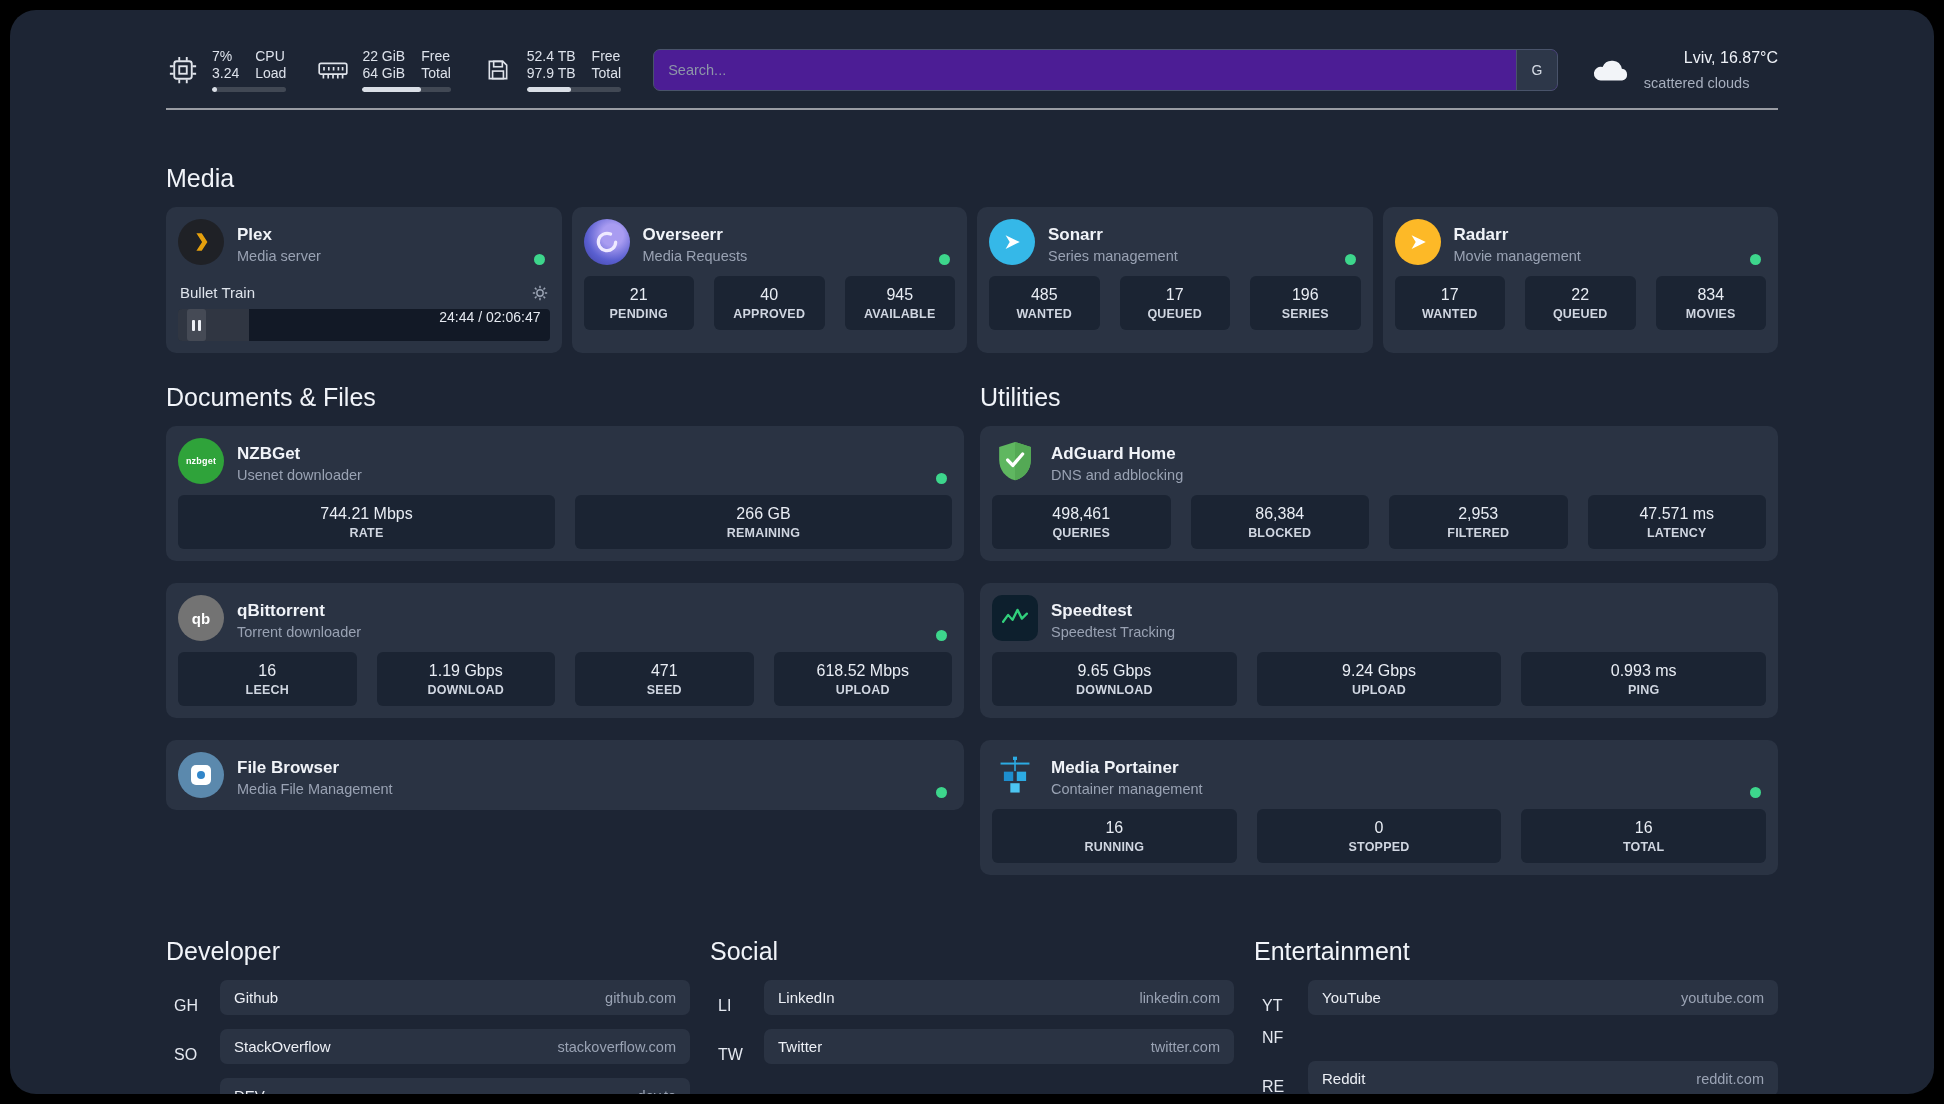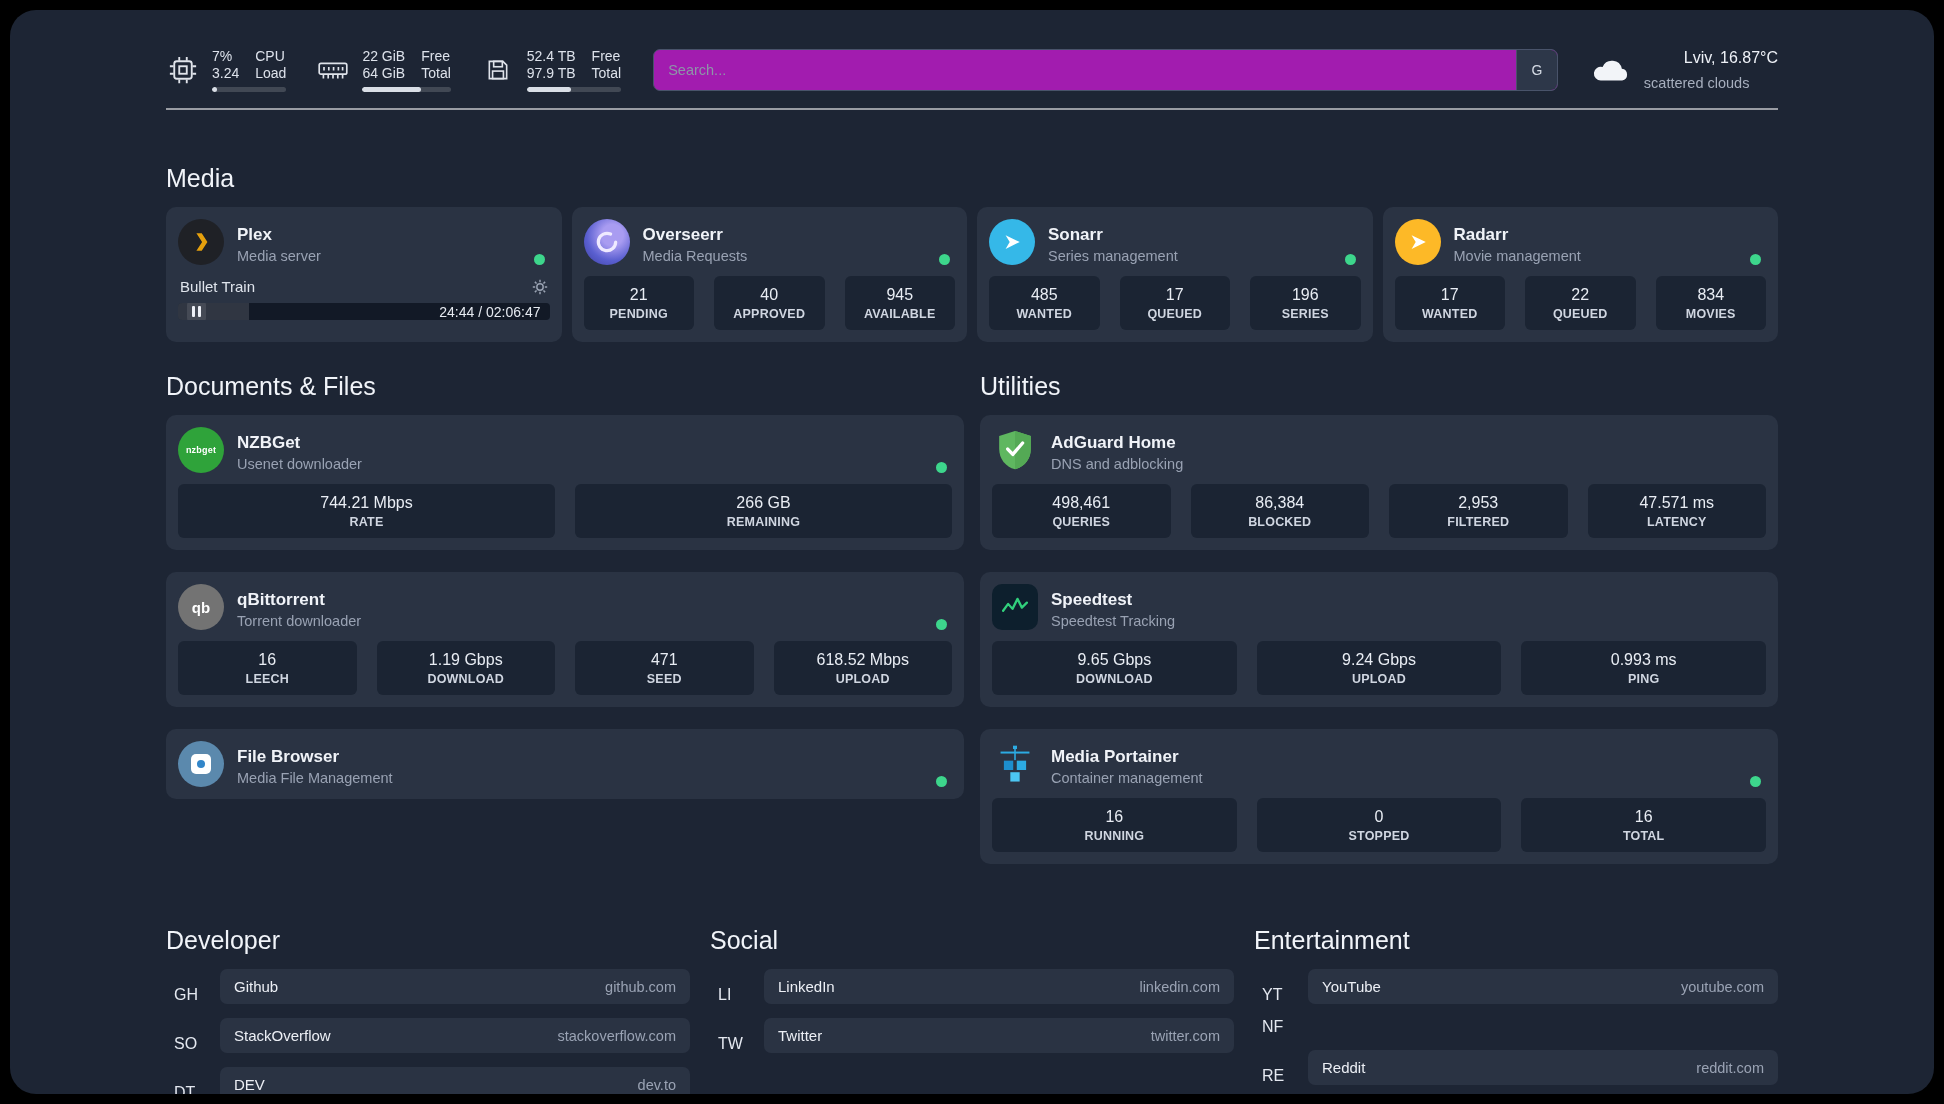--- a/index.html
+++ b/index.html
@@ -7,21 +7,21 @@
   .panel{position:absolute;inset:10px;background:#1d2534;border-radius:26px;padding:38px 156px 30px;box-sizing:border-box;overflow:hidden;color:#e8ecf3;}
 
   
   .topbar{display:flex;align-items:center;}
   .resources{display:flex;align-items:center;gap:30px;}
   .res{display:flex;align-items:center;gap:12px;}
   .res-icon{display:flex;align-items:center;justify-content:center;width:34px;flex:none;}
   .res-grid{display:grid;grid-template-columns:auto auto;column-gap:16px;row-gap:0;font-size:14px;line-height:17px;color:#dde2eb;white-space:nowrap;}
   .res-bar{height:5px;background:rgba(255,255,255,0.16);border-radius:3px;margin-top:5px;overflow:hidden;}
   .res-bar i{display:block;height:100%;background:#d9dee6;border-radius:3px;}
-  .search{flex:1;margin:0 32px;height:40px;background:#a21caf;border:1px solid #49536a;border-radius:7px;display:flex;align-items:stretch;overflow:hidden;}
+  .search{flex:1;margin:0 32px;height:40px;background:#4c1d95;border:1px solid #49536a;border-radius:7px;display:flex;align-items:stretch;overflow:hidden;}
   .search input{flex:1;background:transparent;border:0;outline:0;color:#e2e7ef;font-size:14.5px;padding:0 14px;font-family:inherit;}
   .search input::placeholder{color:#8d96a8;}
   .search-btn{width:40px;display:flex;align-items:center;justify-content:center;background:#2d3749;border-left:1px solid #49536a;font-size:14px;color:#d6dce6;cursor:pointer;}
   .weather{display:flex;align-items:center;gap:12px;cursor:pointer;}
   .weather-loc{font-size:16px;color:#eef1f7;margin-left:40px;}
   .weather-cond{font-size:14.5px;color:#a7afbe;margin-top:8px;}
   .divider{border-bottom:2px solid rgba(255,255,255,0.55);margin-top:16px;}
 
   
   .sec-title{font-size:25px;font-weight:500;color:#f1f4f9;margin:0 0 14px;}
@@ -36,23 +36,23 @@
   .svc-icon{width:46px;height:46px;border-radius:50%;display:flex;align-items:center;justify-content:center;flex:none;overflow:hidden;}
   .svc-name{font-size:17px;font-weight:600;color:#f0f3f8;line-height:1.3;}
   .svc-desc{font-size:14.5px;color:#99a2b3;line-height:1.25;margin-top:1px;}
   .dot{width:11px;height:11px;border-radius:50%;margin-left:auto;margin-right:5px;flex:none;}
   .stats{display:flex;gap:20px;}
   .tile{flex:1;background:#1b2433;border-radius:6px;padding:10px 4px 9px;text-align:center;}
   .tile .v{font-size:16px;color:#e9edf4;}
   .tile .l{font-size:12.5px;font-weight:700;color:#d0d6e1;margin-top:3px;letter-spacing:.2px;}
 
   
-  .player{display:flex;flex-direction:column;gap:8px;margin-top:2px;}
+  .player{display:flex;flex-direction:column;gap:8px;margin-top:8px;}
   .player-top{display:flex;align-items:center;justify-content:space-between;font-size:15px;color:#dfe4ec;padding:0 2px;}
-  .player-bar{position:relative;height:17px;background:#121926;border-radius:4px;display:flex;align-items:center;justify-content:space-between;padding:0 9px;overflow:hidden;}
+  .player-bar{position:relative;height:32px;background:#121926;border-radius:4px;display:flex;justify-content:space-between;padding:0 9px;overflow:hidden;}
   .player-fill{position:absolute;left:0;top:0;bottom:0;background:rgba(255,255,255,0.13);}
   .pause-btn{position:relative;display:flex;align-items:center;gap:3px;padding:4px 5px;background:rgba(255,255,255,0.10);border-radius:3px;cursor:pointer;}
   .pause-btn i{display:block;width:3px;height:11px;background:#eef1f7;border-radius:1px;}
   .player-time{position:relative;font-size:14px;color:#e6eaf1;}
   .gear{display:flex;align-items:center;cursor:pointer;}
 
   
   .bm-grid{display:grid;grid-template-columns:1fr 1fr 1fr;gap:20px;margin-top:62px;align-items:start;}
   .bm-row{display:flex;align-items:flex-end;margin-bottom:14px;}
   .bm-abbr{width:54px;font-size:16px;color:#e4e8f0;padding-left:8px;box-sizing:border-box;flex:none;}

